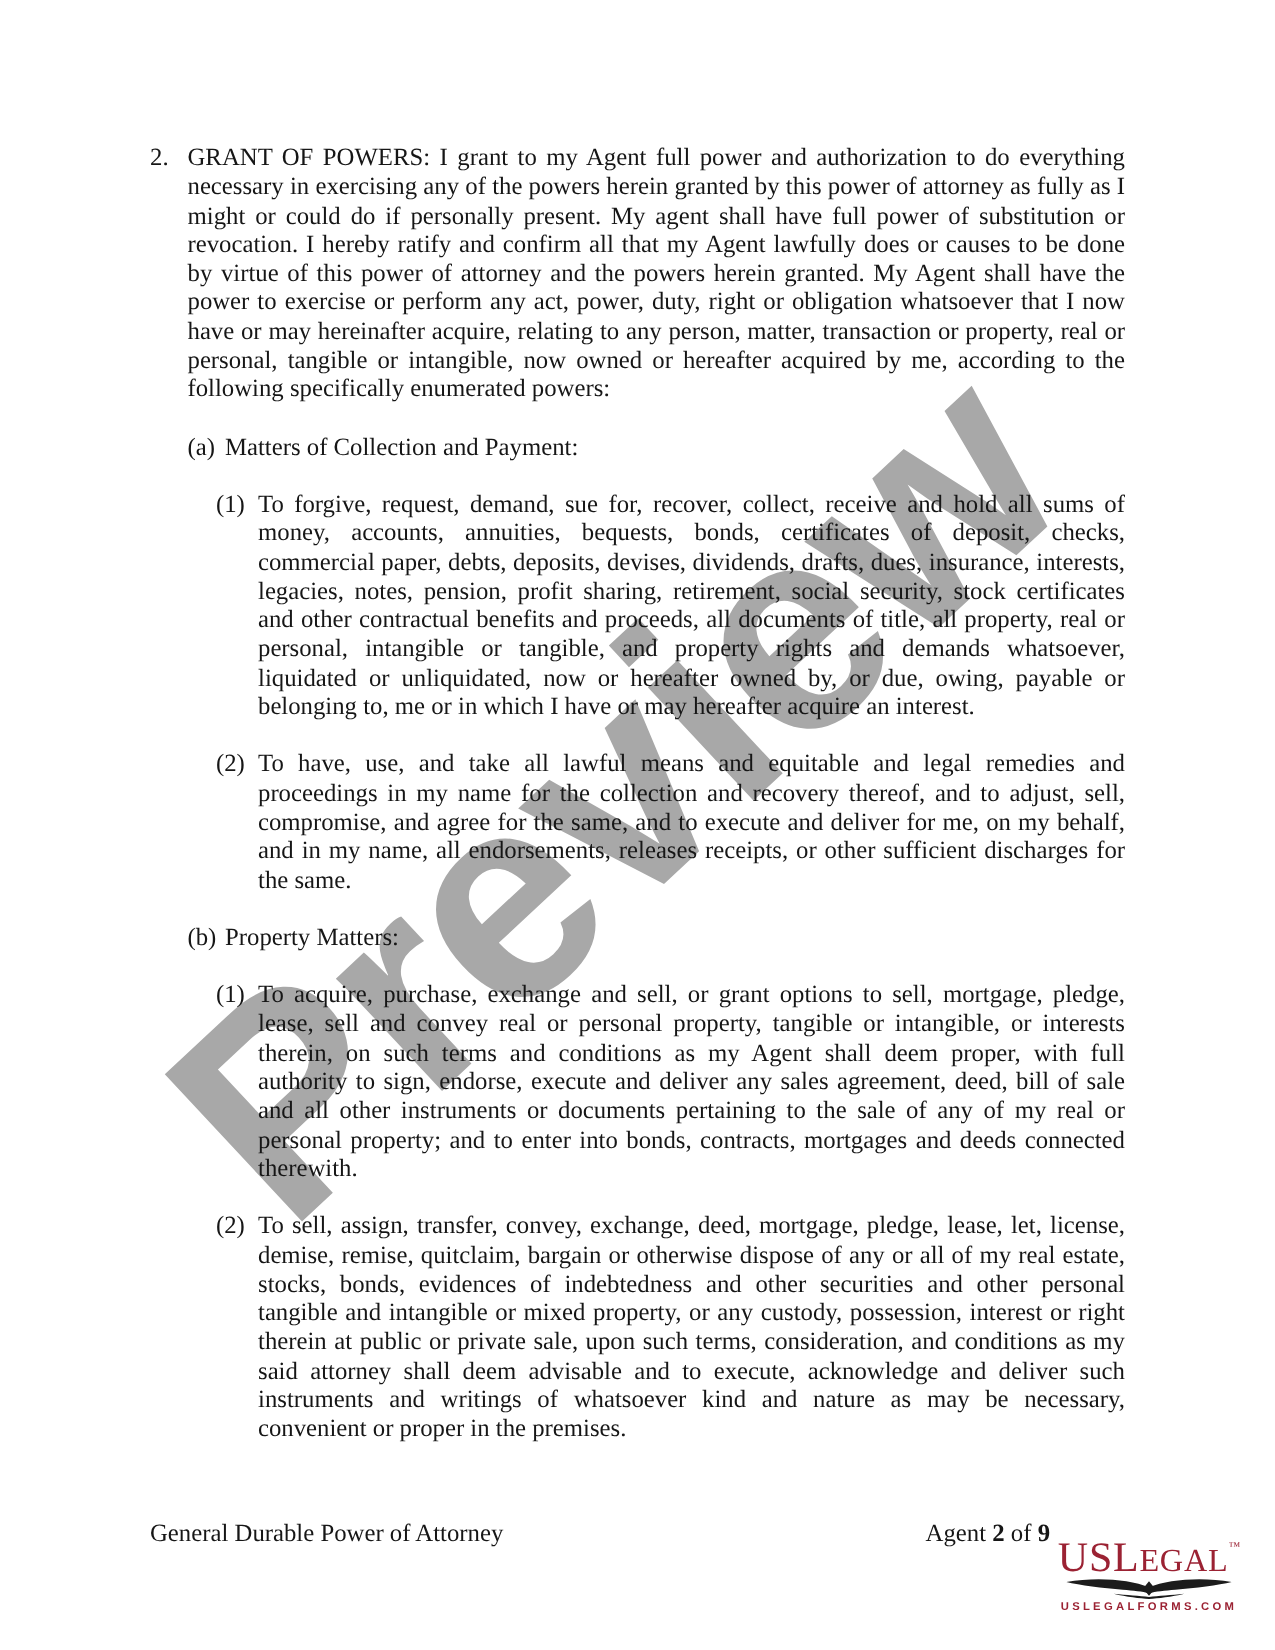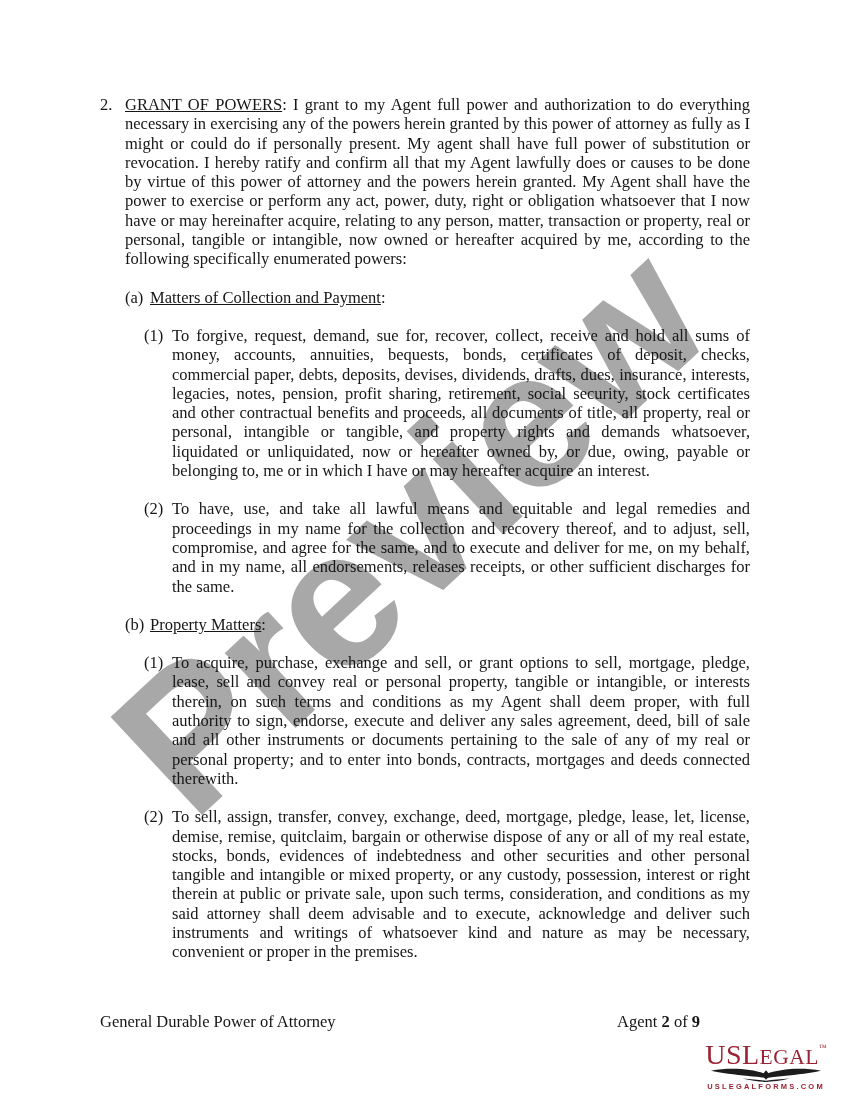--- a/index.html
+++ b/index.html
@@ -34,21 +34,21 @@
     line-height:19.3px;
     text-align:justify;
   }
   .row{display:flex;}
   .row .label{flex:0 0 25px;text-align:left;}
   .row .text{flex:1 1 auto;}
   .sub-heading{margin-left:25px;margin-top:19px;}
   .sub-heading .label{flex:0 0 25px;}
   .item{margin-left:44px;margin-top:19px;}
   .item .label{flex:0 0 28px;}
-  .u{text-decoration:underline;}
+  .u{}
   
   .footer{
     position:absolute;
     left:100px;right:150px;top:1012px;
     z-index:1;
     display:flex;justify-content:space-between;
     font-size:16.5px;line-height:19px;
   }
   .footer .bold{font-weight:bold;}
   
@@ -57,21 +57,20 @@
     top:1025px;right:16px;width:136px;
     z-index:1;
     text-align:center;
     line-height:1;
     user-select:none;
   }
   .logo .wordmark{
     color:var(--brand,#9b2233);
     font-family:"Liberation Serif", serif;
     white-space:nowrap;
-    margin-top:16px;
   }
   .logo .wm-big{font-size:28px;letter-spacing:.5px;}
   .logo .wm-small{font-size:21.5px;letter-spacing:.5px;}
   .logo .tm{font-size:8px;vertical-align:14px;color:var(--brand,#9b2233);}
   .logo .wings{display:block;margin:-1px auto 1px auto;width:124px;height:14px;}
   .logo .wings path{fill:#1c1c1c;}
   .logo .tagline{
     font-family:"Liberation Sans", sans-serif;
     font-size:7.5px;font-weight:bold;
     letter-spacing:2.2px;

